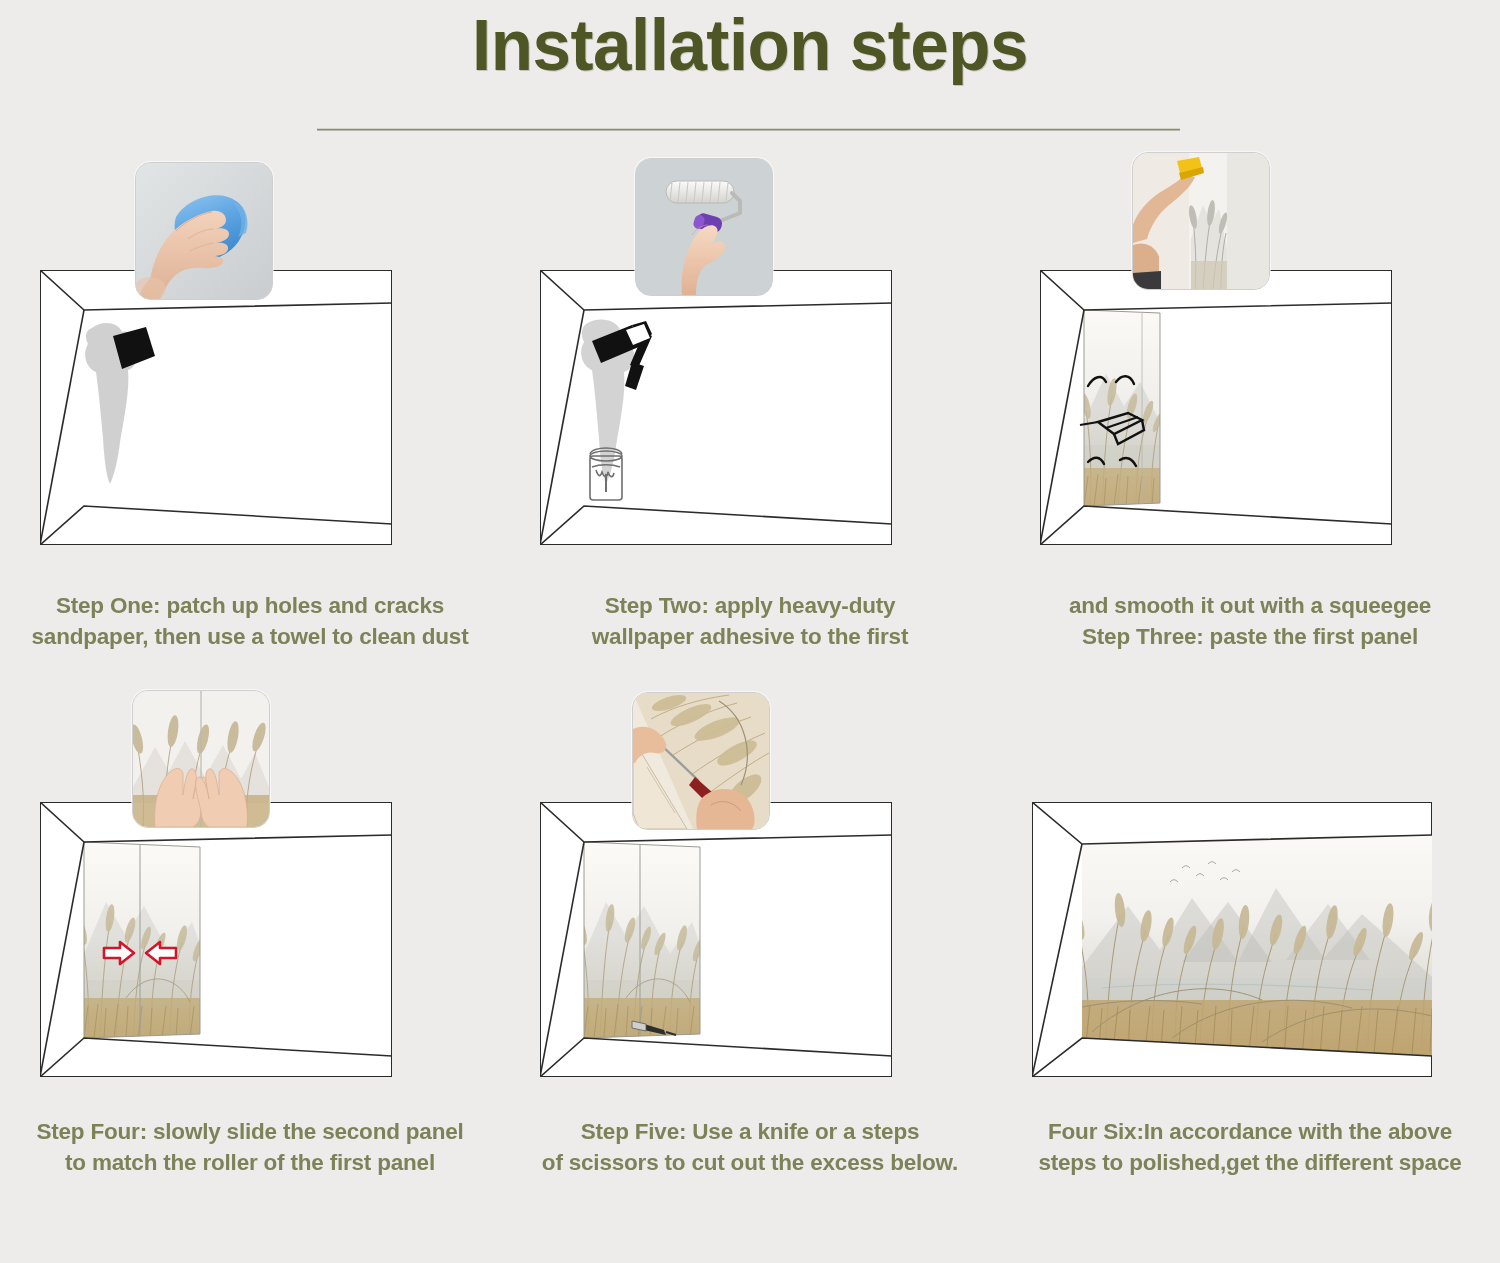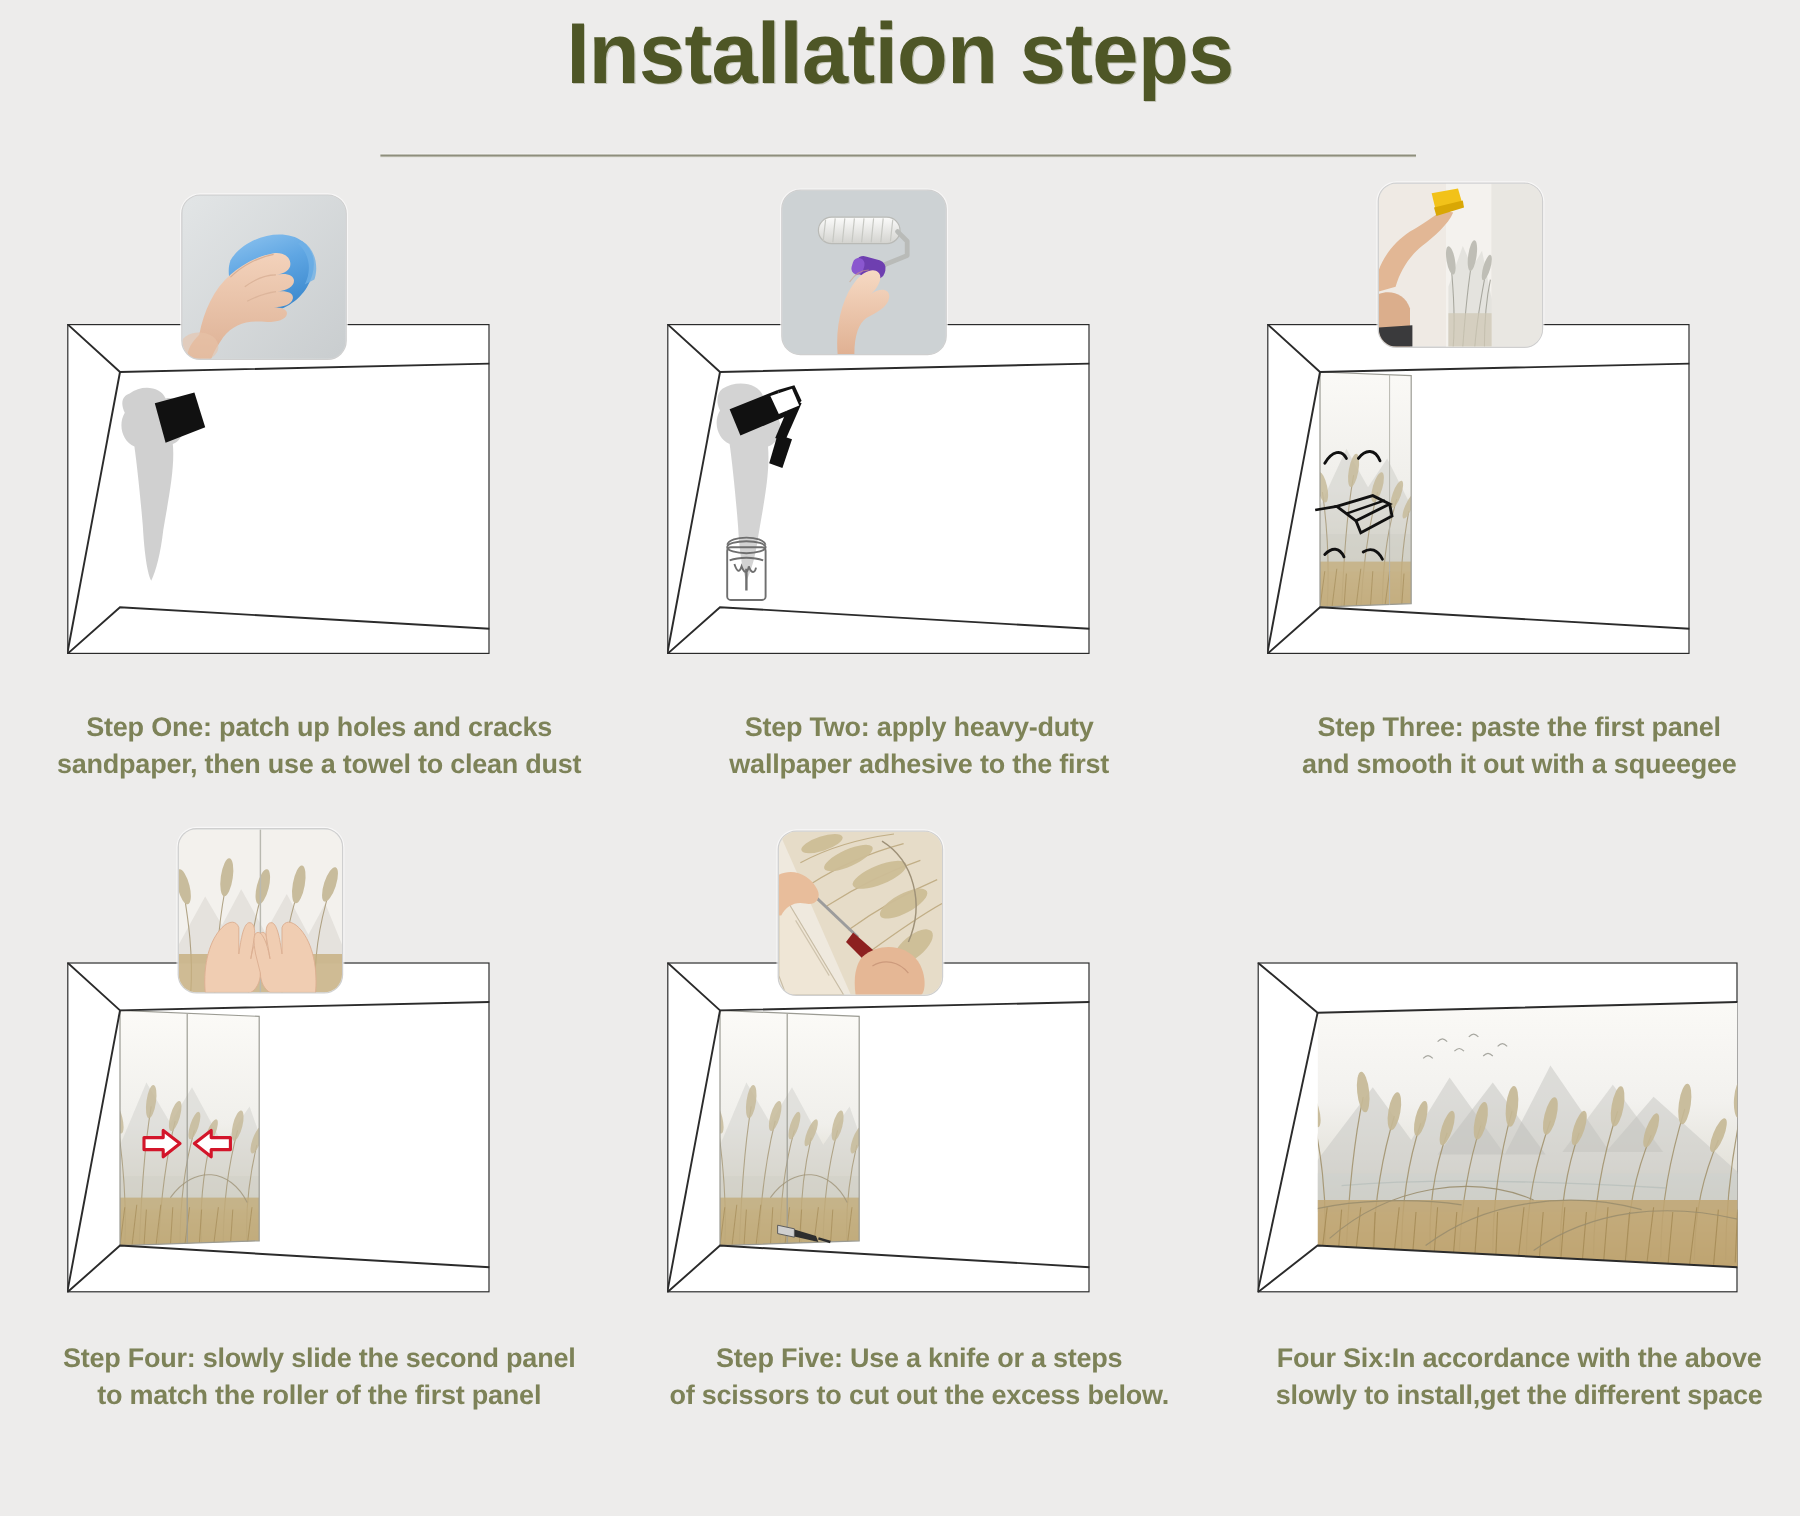--- a/index.html
+++ b/index.html
@@ -17,21 +17,21 @@
     letter-spacing:-0.5px;line-height:1.05;
     font-family:"Liberation Sans","DejaVu Sans",sans-serif;
     transform:scaleX(0.96);
     text-shadow:1px 1px 0 rgba(120,125,95,.35);
   }
   #divider{
     position:absolute;left:317px;top:128px;width:863px;height:3px;
     background:linear-gradient(to bottom,#f7f7f5 0,#8a8a78 50%,#cfcfc4 100%);
   }
   
-  .grid{position:absolute;top:150px;left:16px;width:1404px;}
+  .grid{position:absolute;top:150px;left:0;width:1404px;}
   .row{display:flex;width:1500px;}
   .cell{width:500px;position:relative;}
   .scene{position:relative;width:460px;height:430px;margin:0 auto;}
 
   
   .room{position:absolute;left:20px;top:120px;width:352px;height:275px;}
   .room.wide{left:12px;width:400px;}
   .room-outer{
     position:absolute;inset:0;border:1.6px solid #2b2b2b;background:#ffffff;
     box-sizing:border-box;
@@ -303,22 +303,22 @@
                      C26 60,18 72,14 86 L0 90 Z" fill="#e2b795"></path>
             <path d="M0 92 C10 88,22 92,26 104 L26 136 L0 136 Z" fill="#dbae8c"></path>
             <path d="M0 120 L28 118 L28 136 L0 136 Z" fill="#3a3a3c"></path>
 
             <path d="M44 8 L66 4 L70 18 L48 24 Z" fill="#f2c219"></path>
             <path d="M46 20 L70 14 L71 20 L48 27 Z" fill="#d9a705"></path>
           </svg>
         </div>
       </div>
       <div class="caption">
+        <span class="cap-line">and smooth it out with a squeegee</span>
         <span class="cap-line">Step Three: paste the first panel</span>
-        <span class="cap-line">and smooth it out with a squeegee</span>
       </div>
     </div>
   </div>
 
   <div class="row r2" style="margin-top:30px;">
 
     <div class="cell">
       <div class="scene">
         <div class="room">
           <div class="room-outer"></div>
@@ -636,17 +636,17 @@
             </g>
 
             <path d="M0 0 L50 42 L400 33" fill="none" stroke="#2b2b2b" stroke-width="1.6"></path>
             <path d="M0 275 L50 42" fill="none" stroke="#2b2b2b" stroke-width="1.6"></path>
             <path d="M0 275 L50 236 L400 254" fill="none" stroke="#2b2b2b" stroke-width="1.6"></path>
           </svg>
         </div>
       </div>
       <div class="caption">
         <span class="cap-line">Four Six:In accordance with the above</span>
-        <span class="cap-line">slowly to install,get the different space</span>
+        <span class="cap-line">steps to polished,get the different space</span>
       </div>
     </div>
   </div>
 </div>
 
 </body></html>

